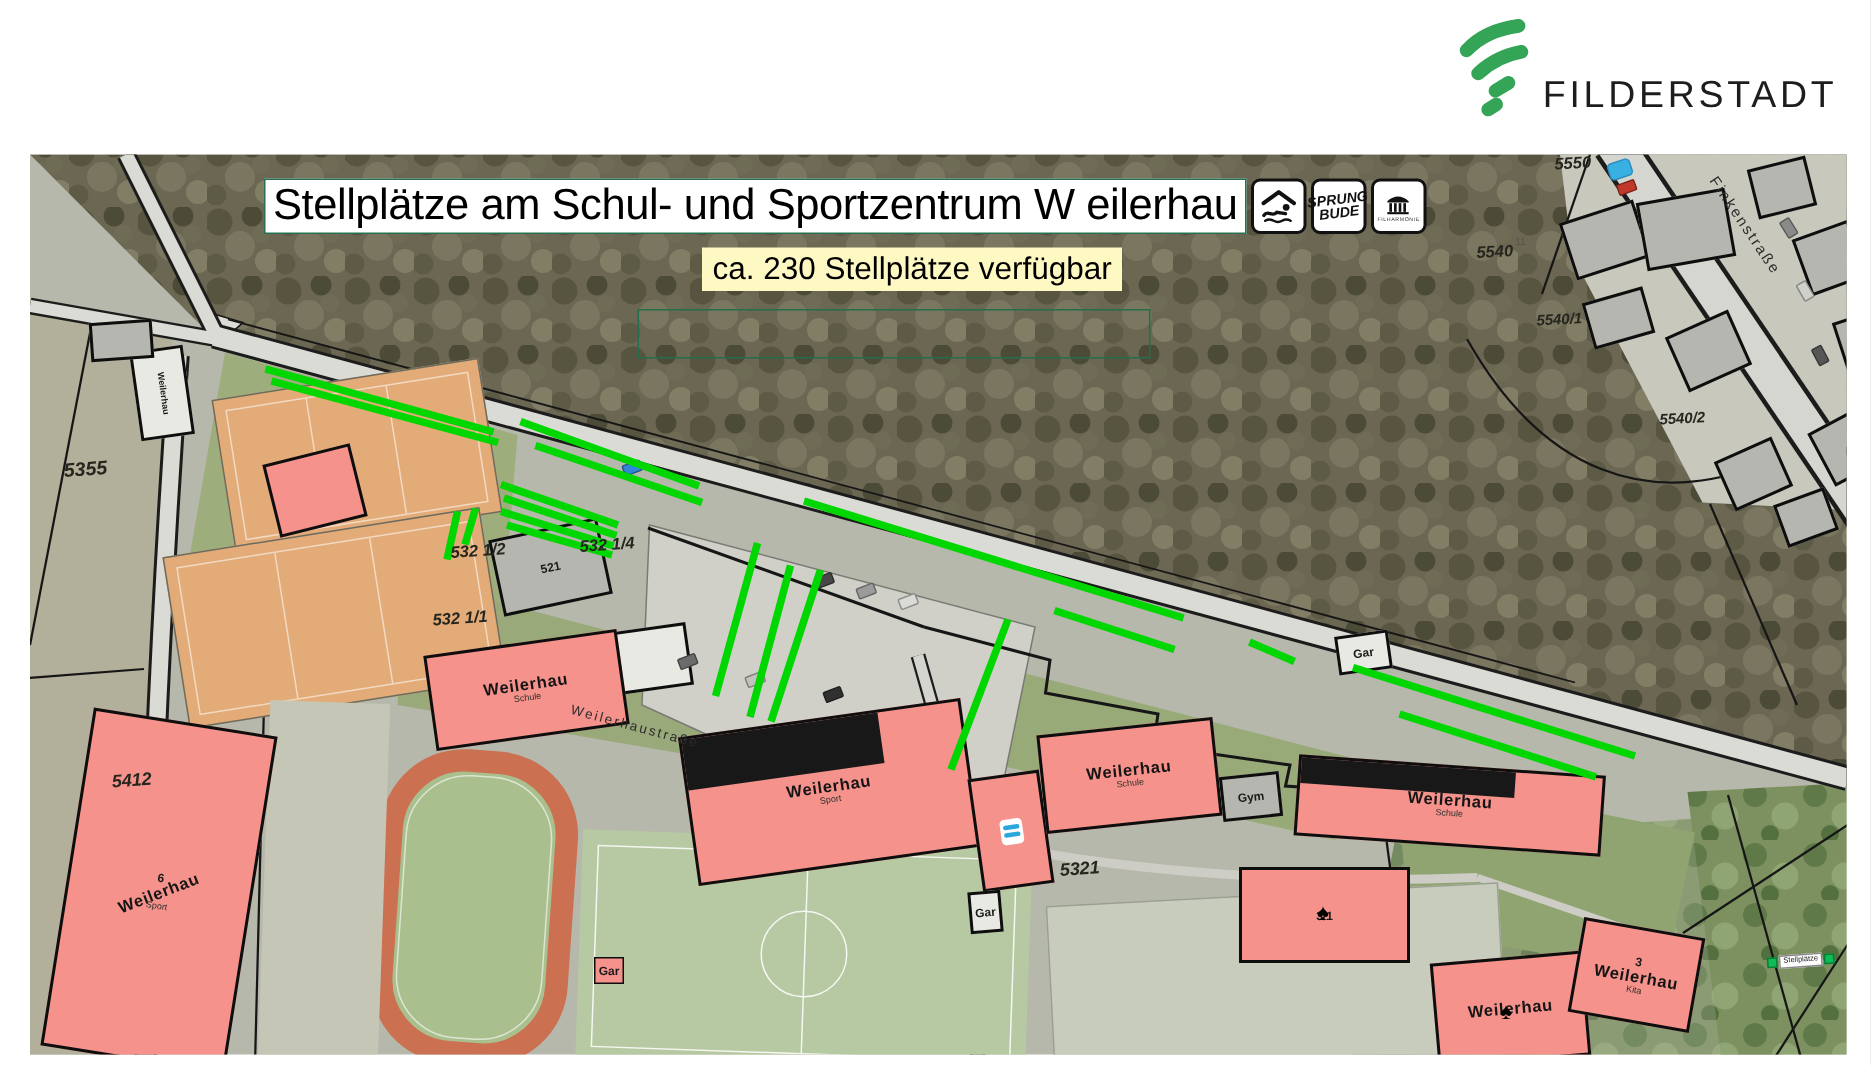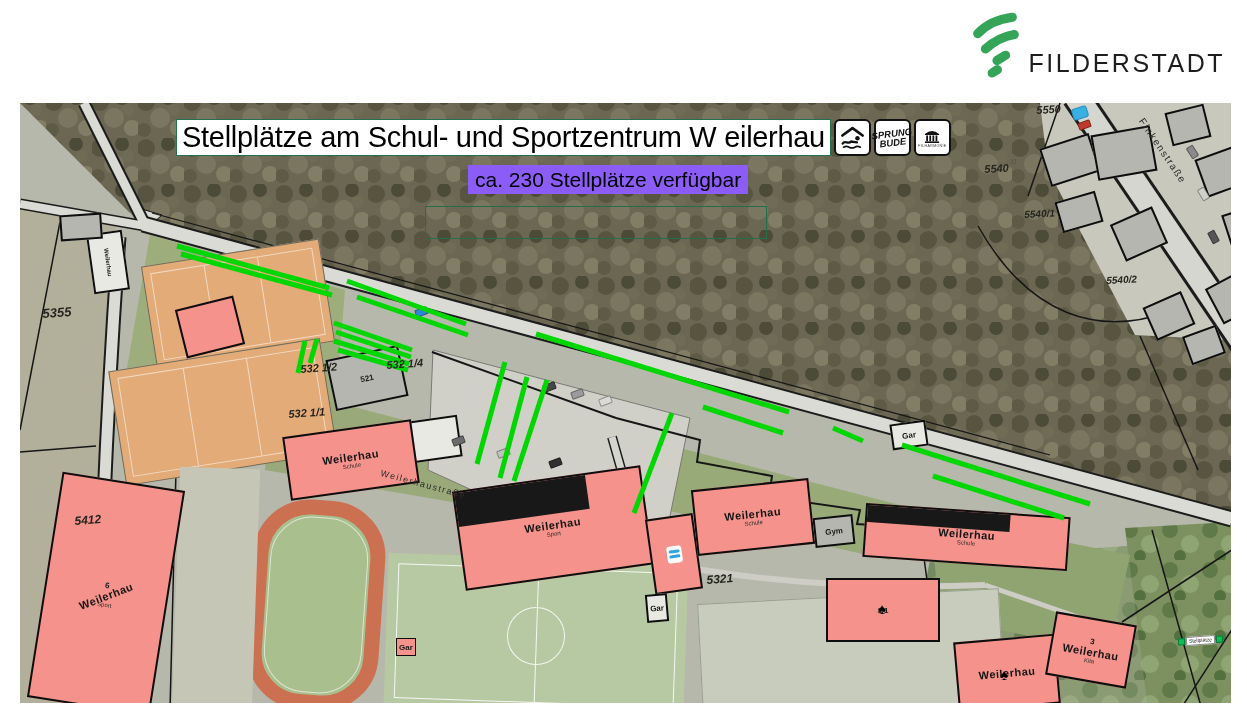--- a/index.html
+++ b/index.html
@@ -68,21 +68,21 @@
 
   
   .titlebox{left:176px;top:119px;display:flex;align-items:stretch;z-index:30;}
   .title{background:#fff;border:1px solid #25704e;color:#000;font-size:29px;line-height:35px;
          padding:0 5px;white-space:nowrap;letter-spacing:-.3px;}
   .badge{width:37px;height:37px;margin-left:3px;background:#fff;border:2px solid #111;border-radius:6px;
          box-sizing:border-box;display:flex;flex-direction:column;align-items:center;justify-content:center;}
   .sbw{transform:rotate(-7deg);display:flex;flex-direction:column;align-items:center;line-height:9px;
        font-weight:bold;font-style:italic;font-size:9.5px;color:#111;}
   .fhc{font-size:3.5px;letter-spacing:.4px;color:#333;margin-top:1px;}
-  .subtitle{left:468px;top:165px;background:#8b5cf6;color:#000;font-size:21px;line-height:27px;
+  .subtitle{left:468px;top:165px;background:#fef9c3;color:#000;font-size:21px;line-height:27px;
             padding:1px 7px;white-space:nowrap;z-index:30;}
   .emptybox{left:425px;top:206px;width:340px;height:31px;border:1px solid #256e4b;z-index:29;}
 </style>
 </head>
 <body>
 
 <div class="page">
 
   <div class="logo">
     <svg class="logo-mark" viewBox="0 0 52 80">

